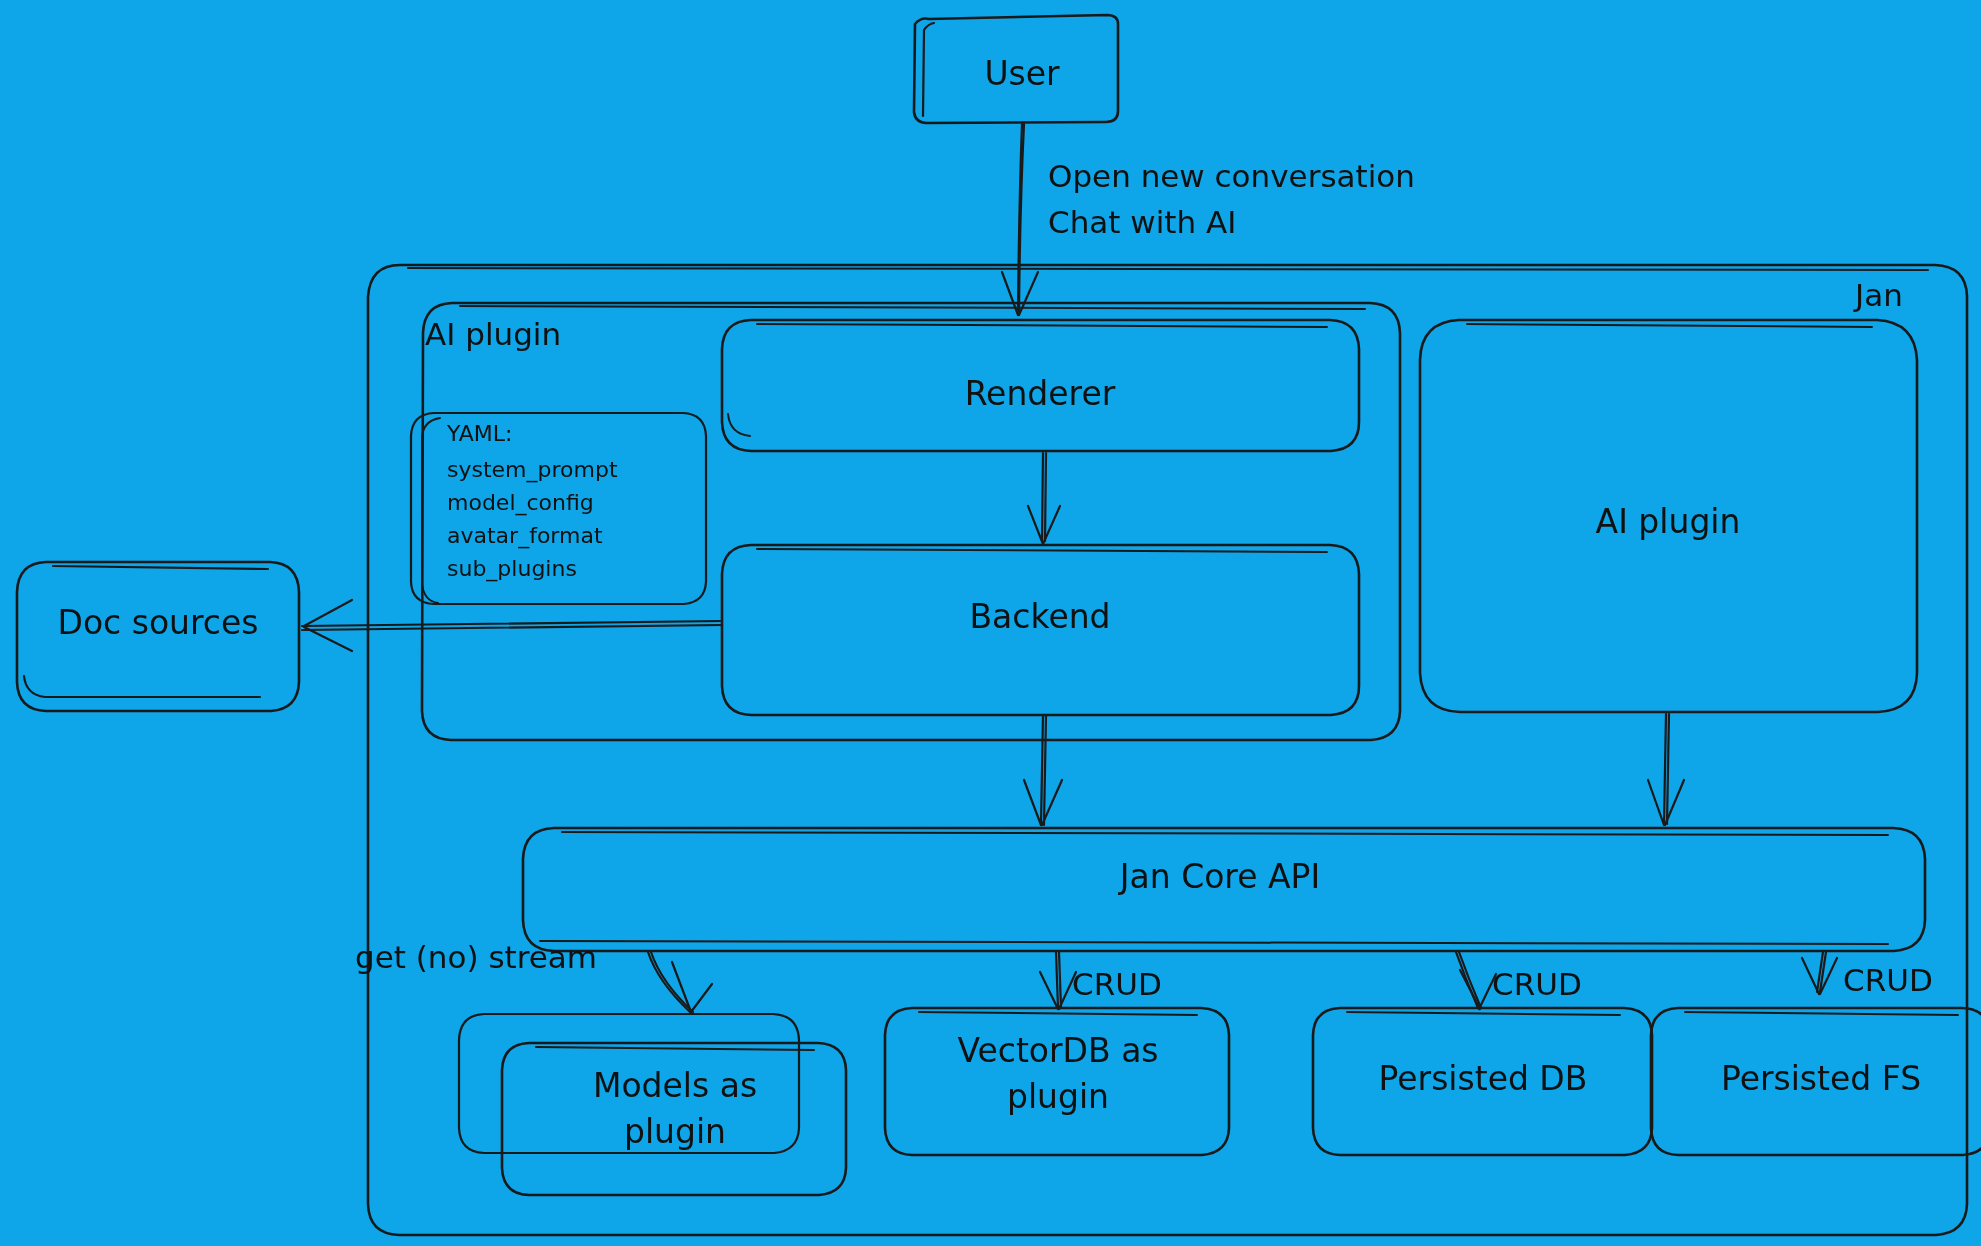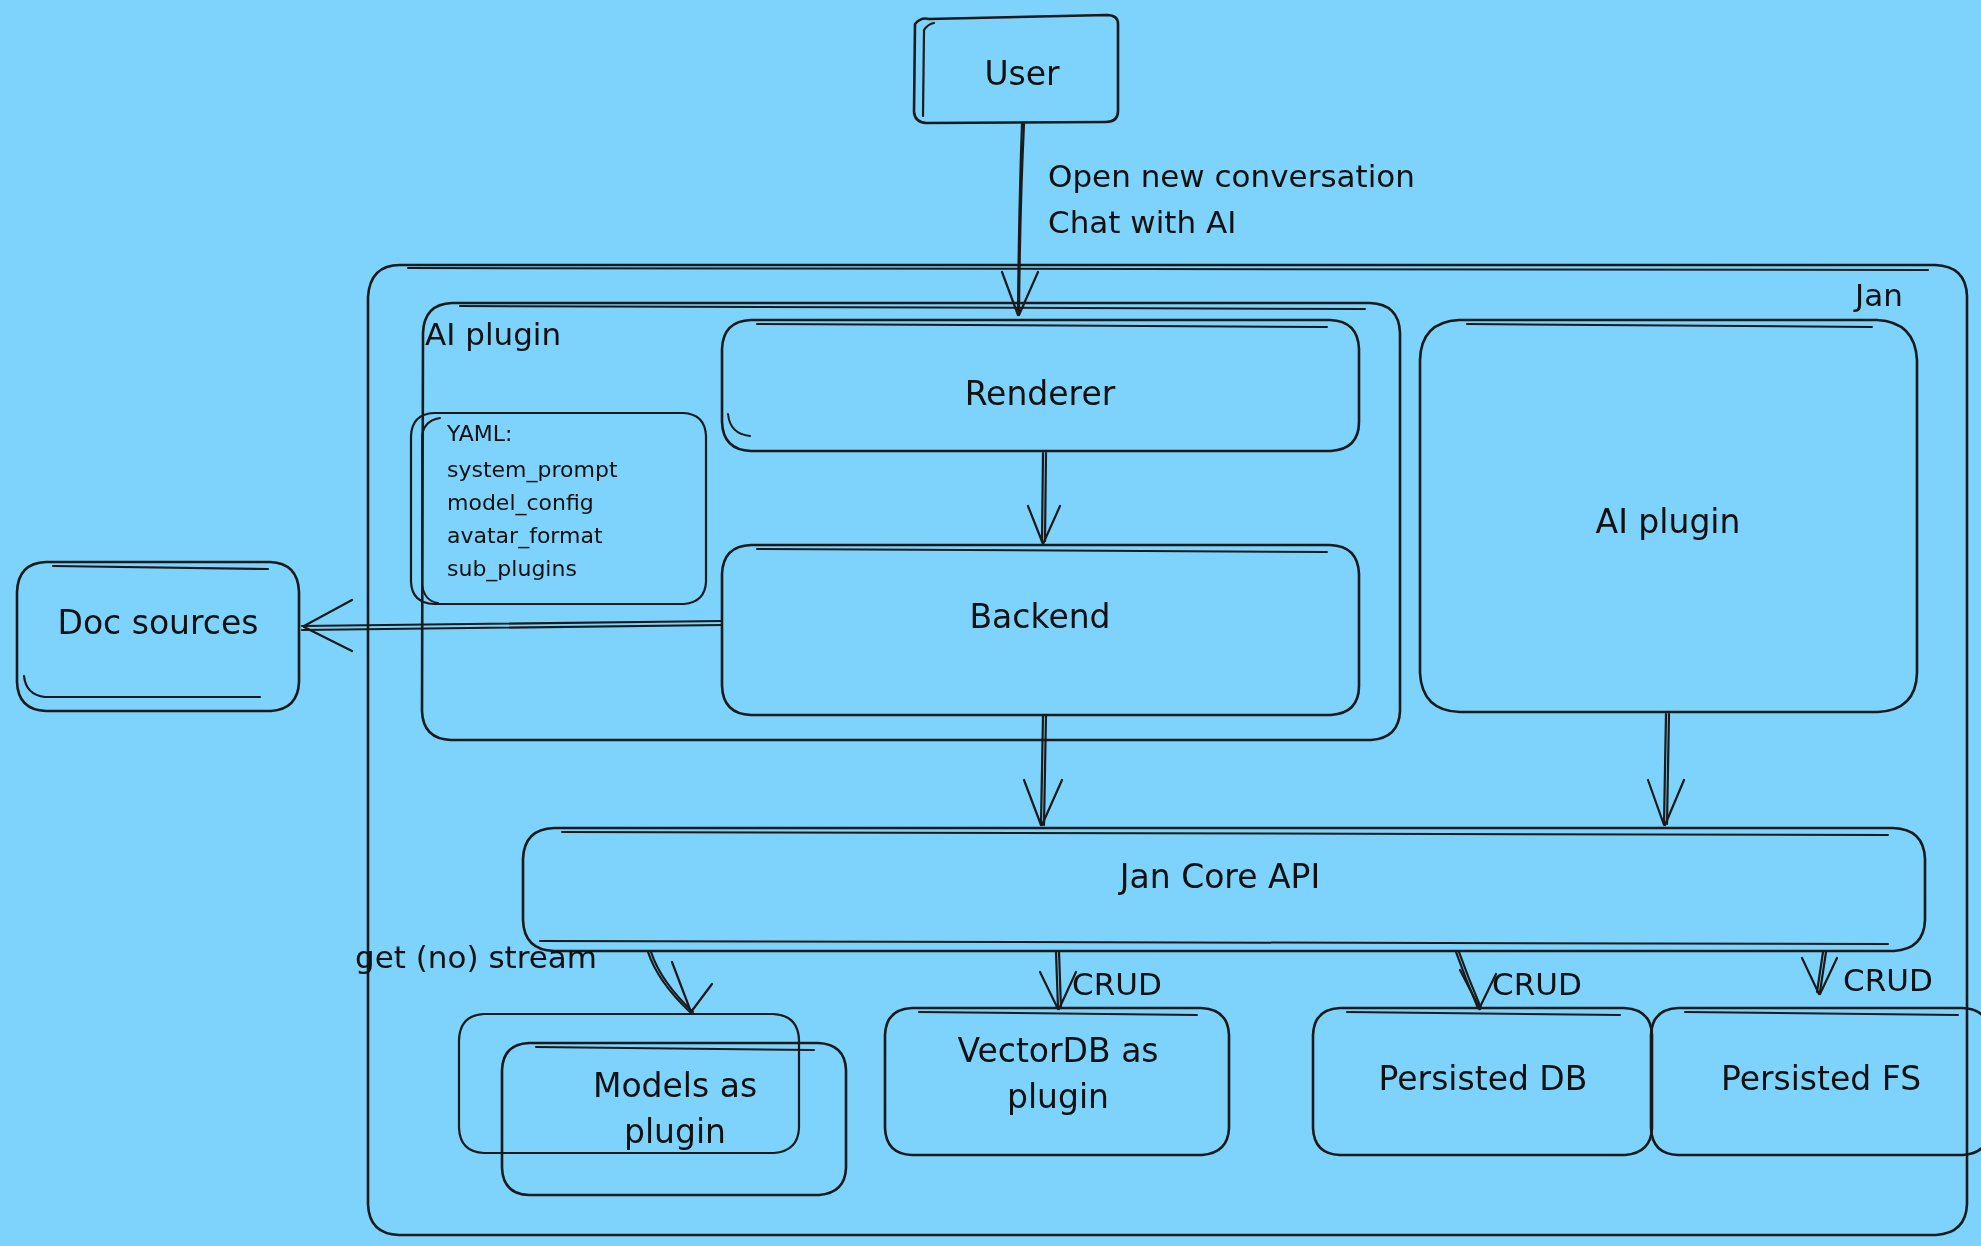--- a/index.html
+++ b/index.html
@@ -1,17 +1,17 @@
 <!DOCTYPE html>
 <html><head>
 <meta charset="utf-8">
 <style>
   html,body{margin:0;padding:0;background:#ffffff;}
   body{width:1981px;height:1246px;overflow:hidden;font-family:"DejaVu Sans",sans-serif;}
-  #stage{position:relative;width:1981px;height:1246px;background:#7dd3fc;}
+  #stage{position:relative;width:1981px;height:1246px;background:#0ea5e9;}
   svg{position:absolute;left:0;top:0;width:1981px;height:1246px;}
   .stroke{fill:none;stroke:#1a1a1a;stroke-linecap:round;stroke-linejoin:round;}
   .box{stroke-width:2.6;}
   .box2{stroke-width:2.2;}
   .thin{stroke-width:2.0;}
   .arrow{stroke-width:2.2;}
   text{font-family:"DejaVu Sans",sans-serif;fill:#111111;}
   .lbl{font-size:33px;}
   .lbl-xs{font-size:22px;}
   .lbl-grp{font-size:31px;}

